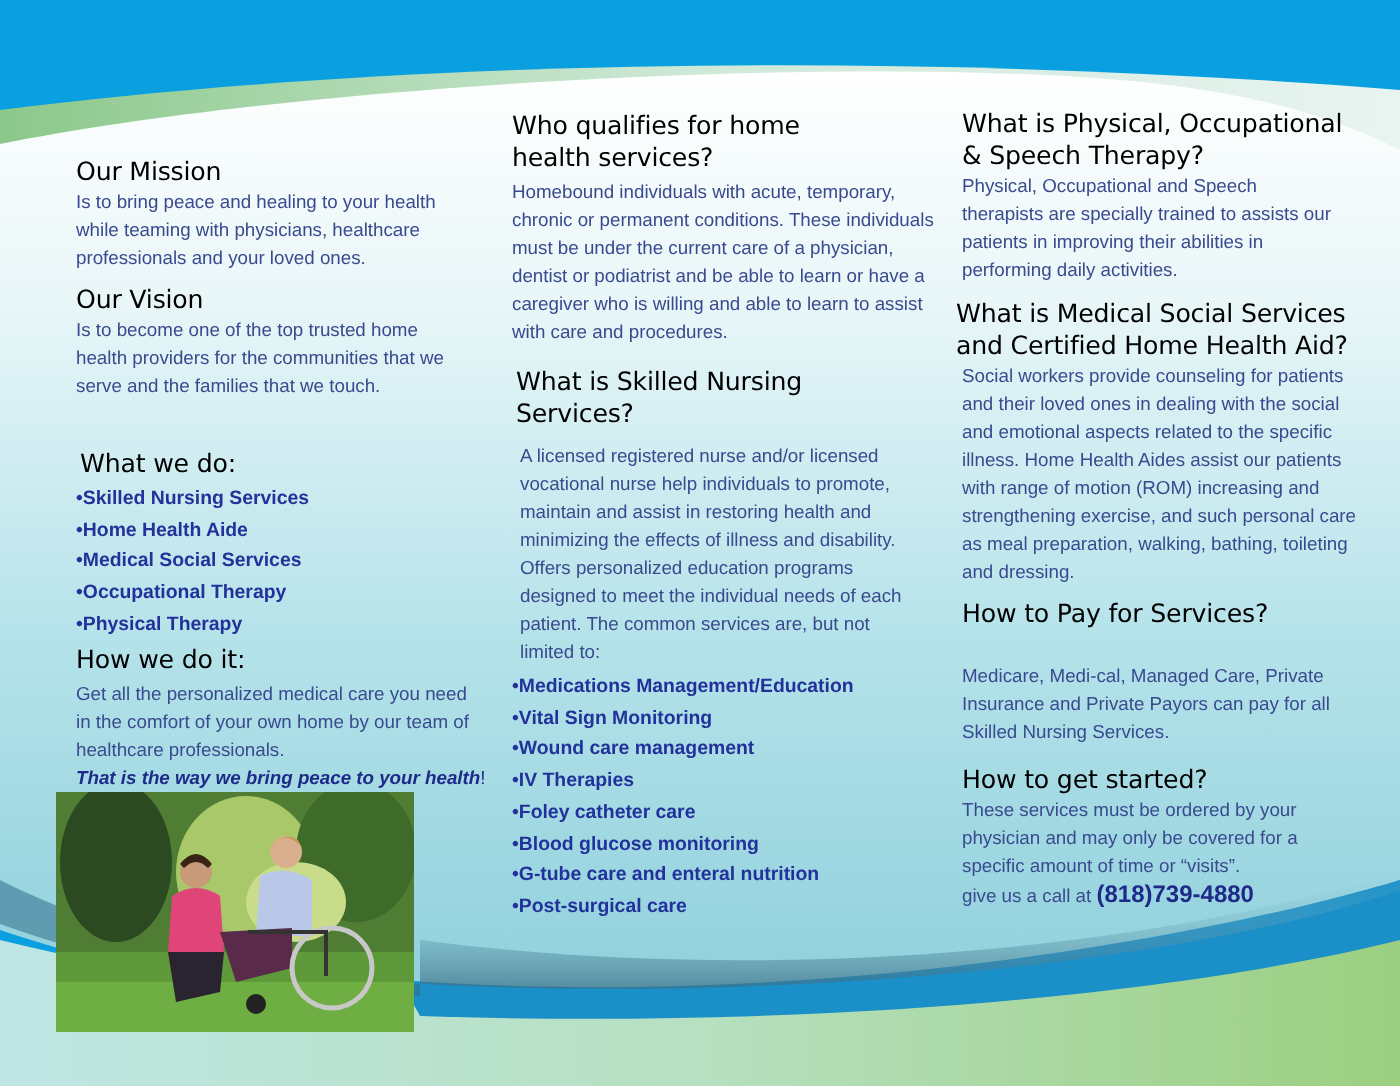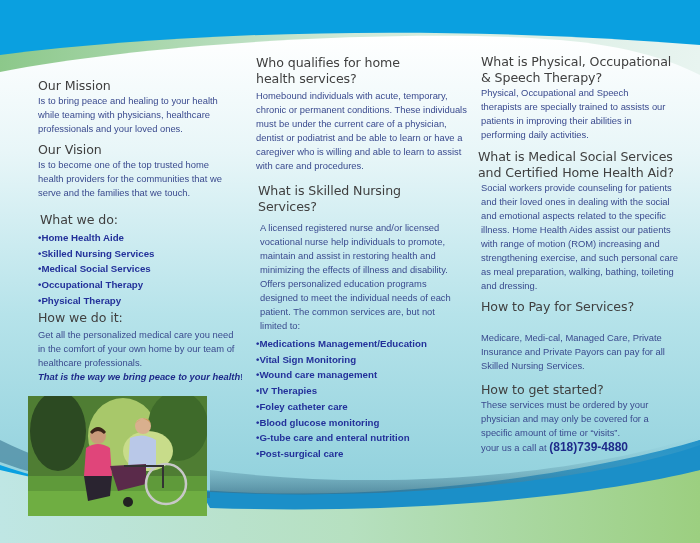--- a/index.html
+++ b/index.html
@@ -14,21 +14,21 @@
     .bg-svg { position: absolute; left: 0; top: 0; width: 700px; height: 543px; }
 
     .col { position: absolute; }
     .col1 { left: 38px; top: 78px; width: 215px; }
     .col2 { left: 256px; top: 55px; width: 215px; }
     .col3 { left: 478px; top: 54px; width: 222px; }
 
     h2 {
       font-family: "DejaVu Sans", sans-serif;
       font-weight: normal;
-      color: #404040;
+      color: #000000;
       font-size: 12.6px;
       line-height: 16px;
       letter-spacing: -0.1px;
     }
     p.body {
       font-family: "Liberation Sans", sans-serif;
       font-size: 9.4px;
       line-height: 14px;
       color: #3a4a8e;
     }
@@ -98,25 +98,25 @@
 
 <div class="col col1">
   <section>
     <h2>Our Mission</h2>
     <p class="body" style="width:200px;">Is to bring peace and healing to your health while teaming with physicians, healthcare professionals and your loved ones.</p>
   </section>
   <section style="margin-top:6px;">
     <h2>Our Vision</h2>
     <p class="body" style="width:195px;">Is to become one of the top trusted home health providers for the communities that we serve and the families that we touch.</p>
   </section>
-  <section style="margin-top:12px;">
+  <section style="margin-top:24px;">
     <h2 style="padding-left:2px;">What we do:</h2>
     <ul class="bullets" style="margin-top:2px;">
+      <li>Skilled Nursing Services</li>
       <li>Home Health Aide</li>
-      <li>Skilled Nursing Services</li>
       <li>Medical Social Services</li>
       <li>Occupational Therapy</li>
       <li>Physical Therapy</li>
     </ul>
   </section>
   <section style="margin-top:1px;">
     <h2>How we do it:</h2>
     <p class="body" style="width:200px; margin-top:2px;">Get all the personalized medical care you need in the comfort of your own home by our team of healthcare professionals.</p>
     <p class="tagline"><span>That is the way we bring peace to your health</span><span class="excl">!</span></p>
   </section>
@@ -179,15 +179,15 @@
     <h2 style="width:210px;">What is Medical Social Services and Certified Home Health Aid?</h2>
     <p class="body" style="width:200px; padding-left:3px;">Social workers provide counseling for patients and their loved ones in dealing with the social and emotional aspects related to the specific illness. Home Health Aides assist our patients with range of motion (ROM) increasing and strengthening exercise, and such personal care as meal preparation, walking, bathing, toileting and dressing.</p>
   </section>
   <section style="margin-top:6px;">
     <h2 style="padding-left:3px;">How to Pay for Services?</h2>
     <p class="body" style="width:200px; padding-left:3px; margin-top:16px;">Medicare, Medi-cal, Managed Care, Private Insurance and Private Payors can pay for all Skilled Nursing Services.</p>
   </section>
   <section style="margin-top:9px;">
     <h2 style="padding-left:3px;">How to get started?</h2>
     <p class="body" style="width:182px; padding-left:3px;">These services must be ordered by your physician and may only be covered for a specific amount of time or “visits”.</p>
-    <p class="body" style="padding-left:3px;"><span>your us a call at </span><span class="phone">(818)739-4880</span></p>
+    <p class="body" style="padding-left:3px;"><span>give us a call at </span><span class="phone">(818)739-4880</span></p>
   </section>
 </div>
 
 </body></html>

